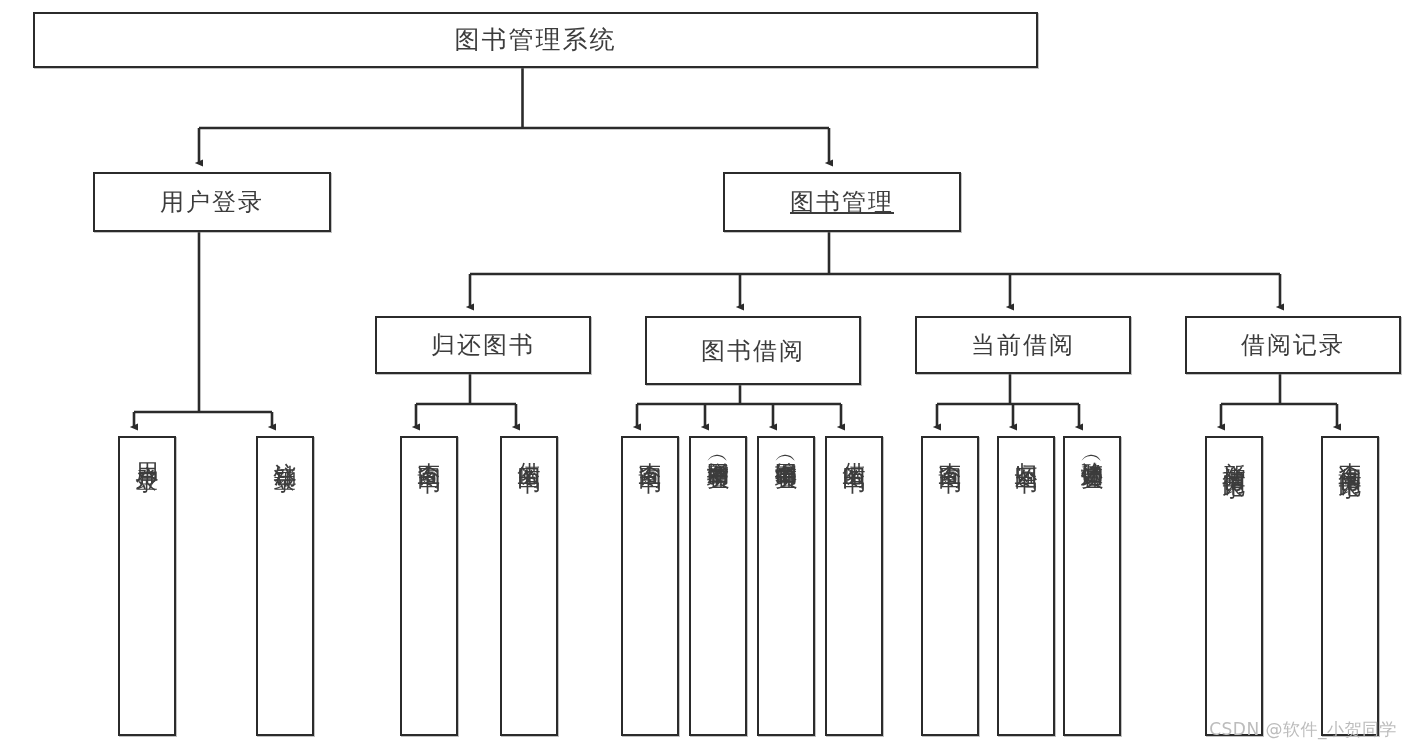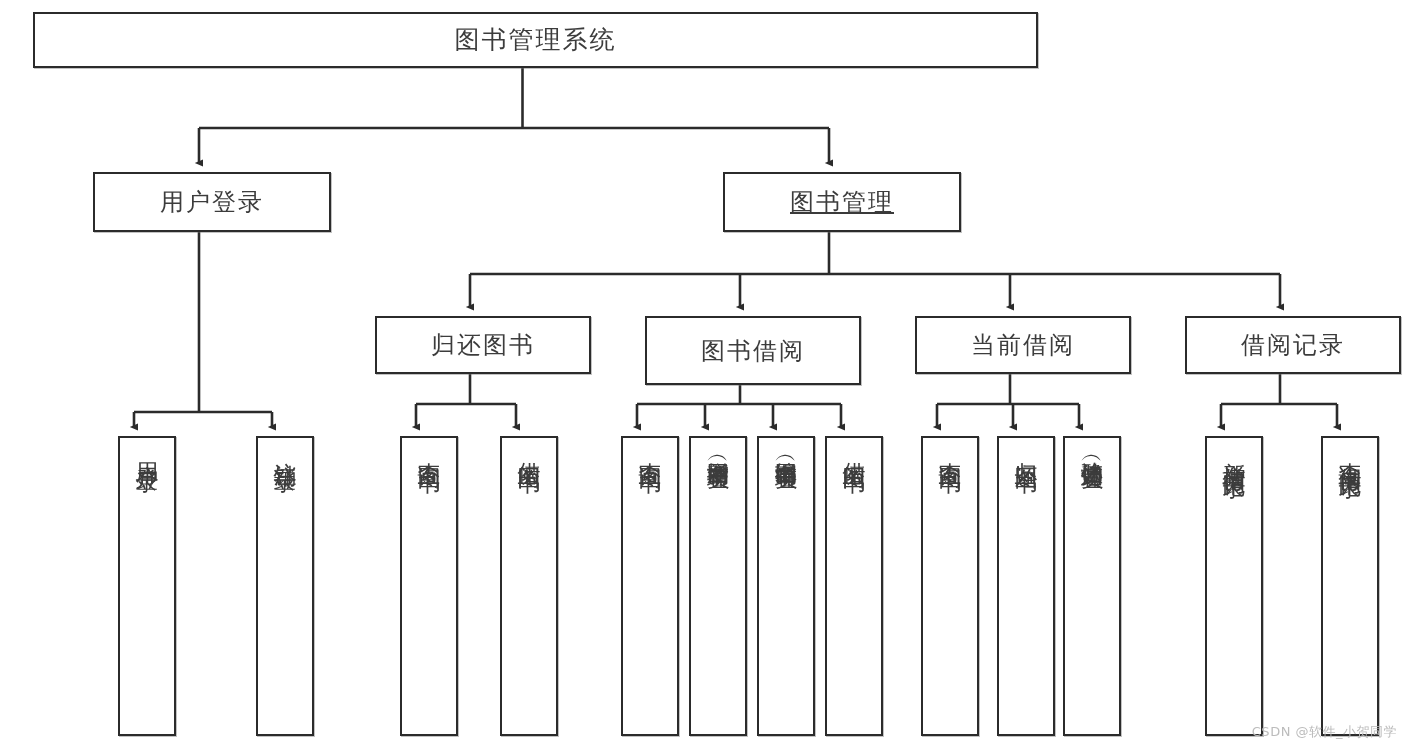--- a/index.html
+++ b/index.html
@@ -70,21 +70,21 @@
     max-height: 286px;
   }
   .node.vert.tight .label {
     font-size: 22px;
     letter-spacing: 1px;
   }
   #watermark {
     position: absolute;
     right: 8px;
     bottom: 6px;
-    font-size: 13px;
+    font-size: 17px;
     color: #bcbcbc;
     letter-spacing: 0.5px;
     white-space: nowrap;
     user-select: none;
   }
 </style>
 </head>
 <body>
 
 <div id="diagram-root">

